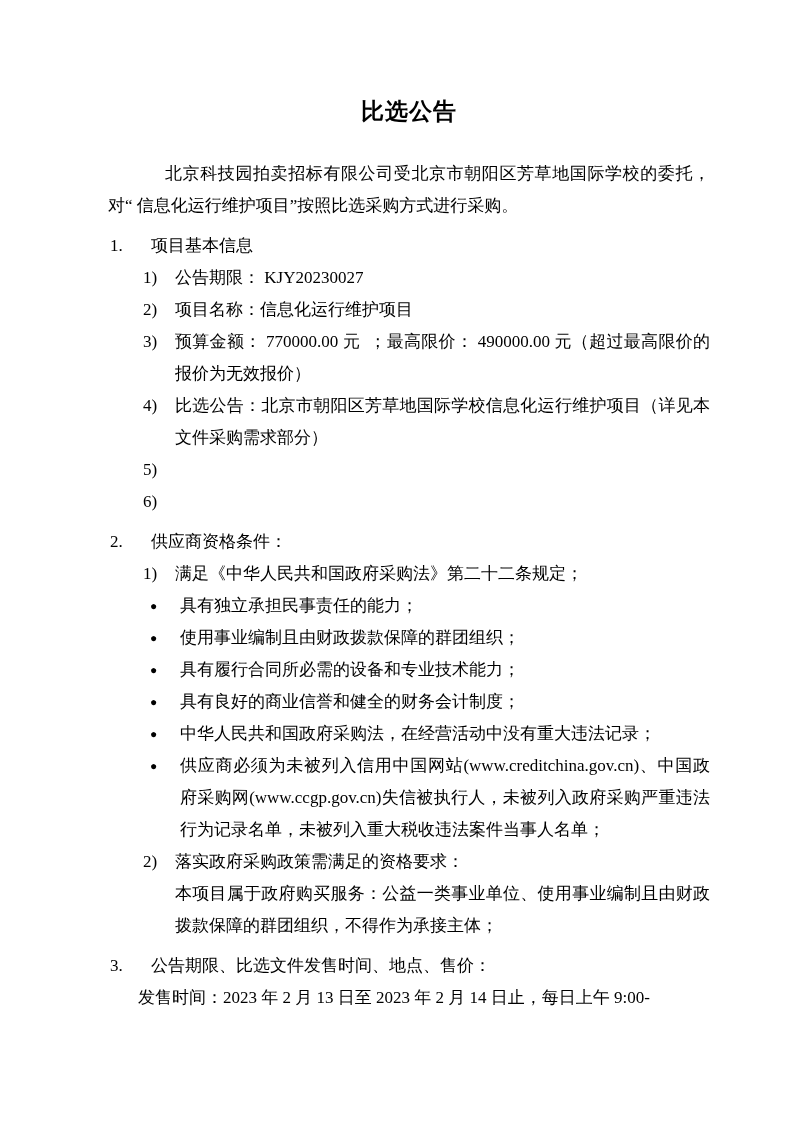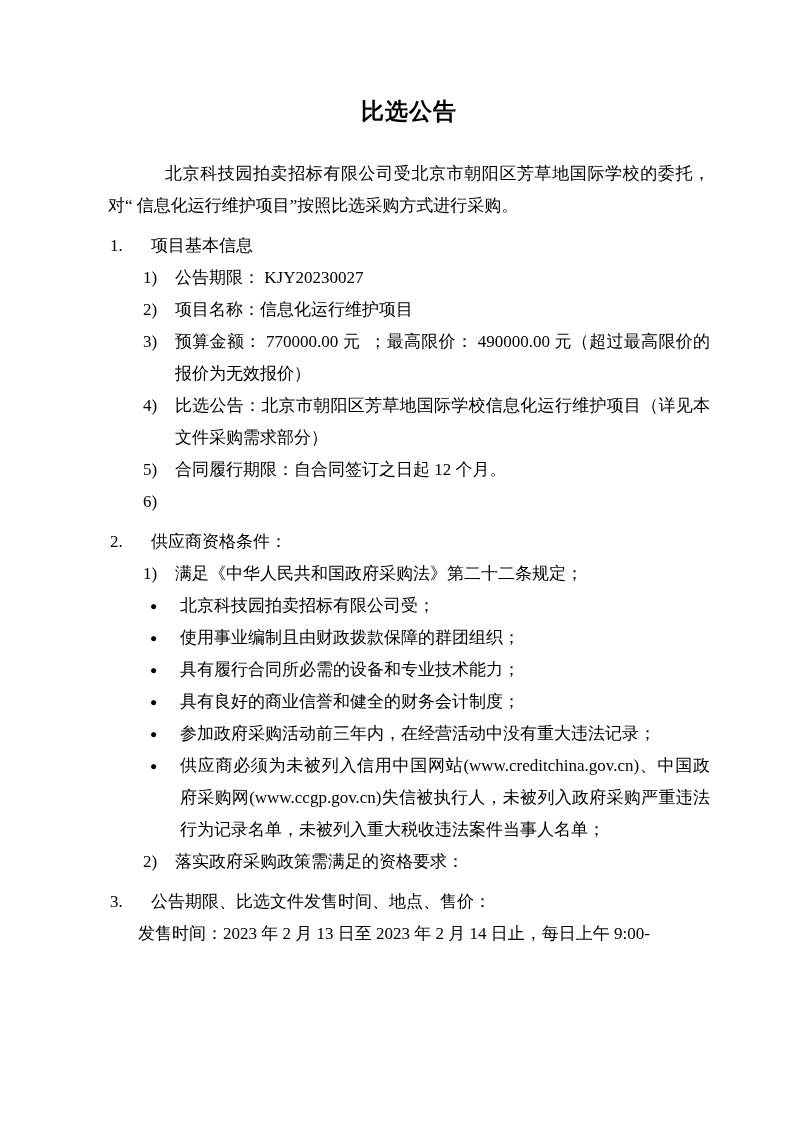--- a/index.html
+++ b/index.html
@@ -68,60 +68,60 @@
       <div class="row item">
         <span class="marker">3)</span>
         <div class="txt"><span>预算金额：</span><span class="u"> 770000.00 元 </span><span> ；最高限价：</span><span class="u"> 490000.00 </span><span>元（超过最高限价的报价为无效报价）</span></div>
       </div>
       <div class="row item">
         <span class="marker">4)</span>
         <div class="txt"><span>比选公告：</span><span class="u">北京市朝阳区芳草地国际学校信息化运行维护项目</span><span>（详见本文件采购需求部分）</span></div>
       </div>
       <div class="row item">
         <span class="marker">5)</span>
-        <div class="txt"><span>合同履行期限：</span><span class="u">自合同签订之日起 12 个月。 </span></div>
       </div>
       <div class="row item">
         <span class="marker">6)</span>
       </div>
       <div class="row sec">
         <span class="marker">2.</span>
         <span class="sec-label">供应商资格条件：</span>
       </div>
       <div class="row item">
         <span class="marker">1)</span>
         <div class="txt"><span>满足《中华人民共和国政府采购法》第二十二条规定；</span></div>
       </div>
       <div class="row bullet">
         <span class="marker">●</span>
-        <div class="txt"><span>北京科技园拍卖招标有限公司受；</span></div>
+        <div class="txt"><span>具有独立承担民事责任的能力；</span></div>
       </div>
       <div class="row bullet">
         <span class="marker">●</span>
         <div class="txt"><span>使用事业编制且由财政拨款保障的群团组织；</span></div>
       </div>
       <div class="row bullet">
         <span class="marker">●</span>
         <div class="txt"><span>具有履行合同所必需的设备和专业技术能力；</span></div>
       </div>
       <div class="row bullet">
         <span class="marker">●</span>
         <div class="txt"><span>具有良好的商业信誉和健全的财务会计制度；</span></div>
       </div>
       <div class="row bullet">
         <span class="marker">●</span>
-        <div class="txt"><span>参加政府采购活动前三年内，在经营活动中没有重大违法记录；</span></div>
+        <div class="txt"><span>中华人民共和国政府采购法，在经营活动中没有重大违法记录；</span></div>
       </div>
       <div class="row bullet">
         <span class="marker">●</span>
         <div class="txt"><span>供应商必须为未被列入信用中国网站(www.creditchina.gov.cn)、中国政府采购网(www.ccgp.gov.cn)失信被执行人，未被列入政府采购严重违法行为记录名单，未被列入重大税收违法案件当事人名单；</span></div>
       </div>
       <div class="row item">
         <span class="marker">2)</span>
         <div class="txt"><span>落实政府采购政策需满足的资格要求：</span></div>
       </div>
+      <div class="cont"><span>本项目属于政府购买服务：公益一类事业单位、使用事业编制且由财政拨款保障的群团组织，不得作为承接主体；</span></div>
       <div class="row sec">
         <span class="marker">3.</span>
         <span class="sec-label">公告期限、比选文件发售时间、地点、售价：</span>
       </div>
       <div class="sale"><span>发售时间：2023 年 </span><span class="u">2</span><span> 月 </span><span class="u">13</span><span> 日至 2023 年 </span><span class="u">2</span><span> 月 </span><span class="u">14</span><span> 日止，每日上午 9:00-</span></div>
     </div>
 </div>
 
 </body></html>

